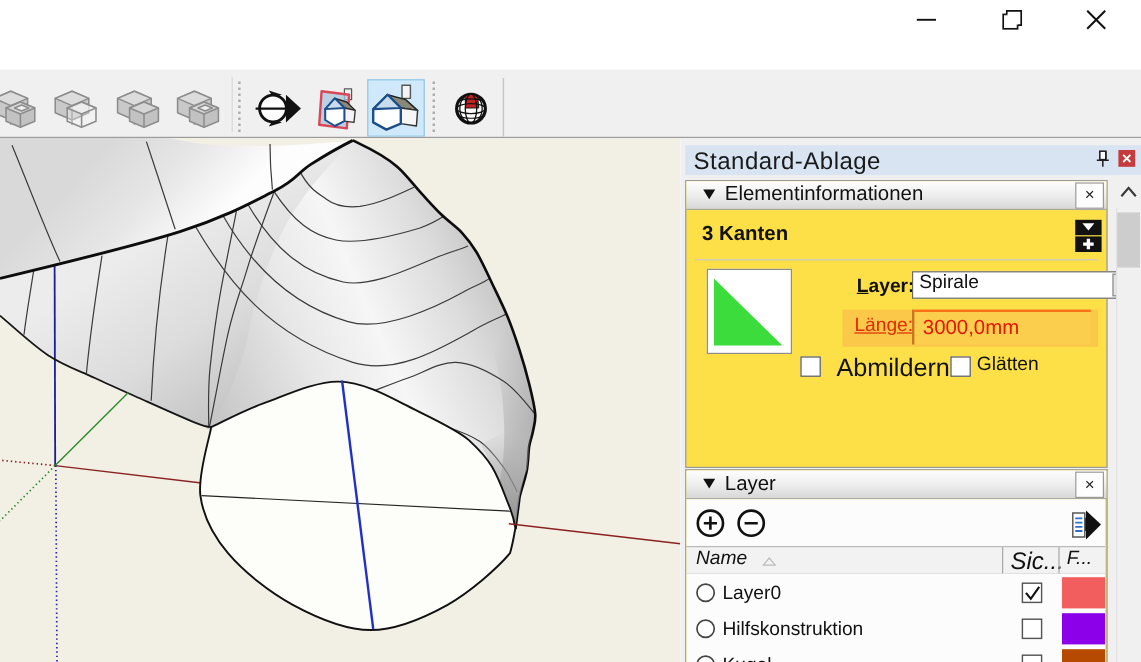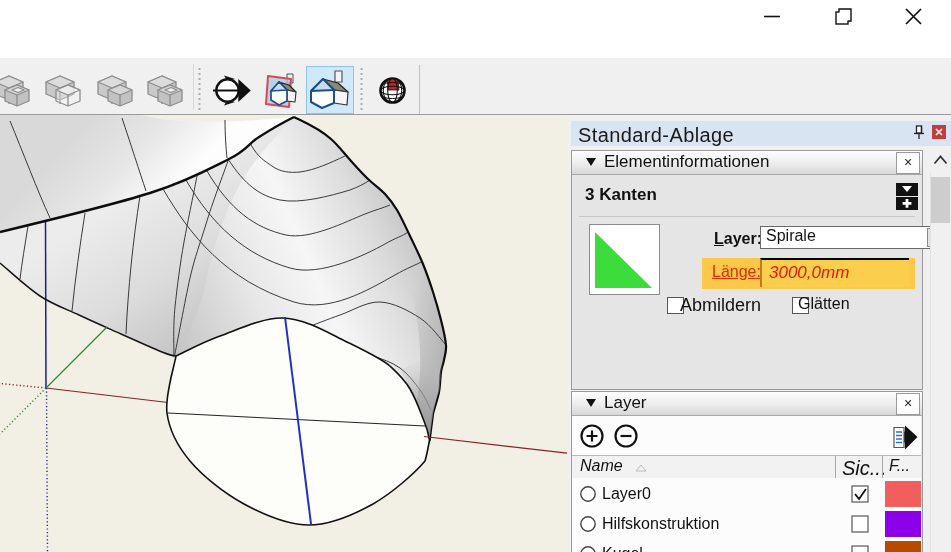--- a/index.html
+++ b/index.html
@@ -3,21 +3,21 @@
 <meta charset="utf-8">
 <style>
   html,body{margin:0;padding:0;}
   body{width:951px;height:552px;position:relative;overflow:hidden;background:#ffffff;
        font-family:"Liberation Sans", sans-serif;}
   .abs{position:absolute;}
   #toolbar{left:0;top:58px;width:951px;height:56px;background:#f0f0f0;border-bottom:1px solid #9b9b9b;}
   #tray{left:567px;top:115px;width:384px;height:437px;background:#f0f0f0;}
   #sabar{left:571px;top:121px;width:380px;height:25px;background:#d9e4f2;}
   #sabar .t{position:absolute;left:7px;top:3px;font-size:20px;letter-spacing:0.4px;color:#1a1a1a;}
-  .panel{background:#e5e5e5;border:1px solid #9a9a9a;}
+  .panel{background:#fde047;border:1px solid #9a9a9a;}
   .phead{position:absolute;left:0;top:0;right:0;height:23px;
      background:linear-gradient(#fefefe,#ececec 55%,#d8d8d8);border-bottom:1px solid #a8a8a8;}
   .phead .tri{position:absolute;left:14px;top:7px;width:0;height:0;
      border-left:5px solid transparent;border-right:5px solid transparent;border-top:8px solid #111;}
   .phead .cap{position:absolute;left:32px;top:1px;font-size:17px;color:#111;}
   .xbtn{position:absolute;background:#fdfdfd;border:1px solid #9a9a9a;width:22px;height:20px;
      font-size:14px;color:#222;text-align:center;line-height:18px;}
 </style>
 </head>
 <body>
@@ -268,28 +268,28 @@
   <div class="abs" style="left:188px;top:75px;width:155px;height:21px;background:#fff;border:1px solid #6a6a6a;font-size:15px;color:#111;padding-left:42px;">
     <span style="position:absolute;left:5px;top:0px;font-size:16px;">Spirale</span>
     <span style="position:absolute;right:8px;top:1px;width:21px;height:17px;background:#e3e3e3;border:1px solid #8a8a8a;"></span>
     <svg style="position:absolute;right:13px;top:7px" width="11" height="7">
         <path d="M1,1 h9 l-4.5,5.5 z" fill="#111"></path>
       </svg>
   </div>
 
   <div class="abs" style="left:130px;top:107px;width:213px;height:31px;background:#fbc84a;"></div>
   <div class="abs" style="left:140px;top:112px;font-size:16px;color:#dd2e00;text-decoration:underline;">Länge:</div>
-  <div class="abs" style="left:188px;top:107px;width:149px;height:29px;background:#fcce4e;border-top:2px solid #000000;border-left:2px solid #c8781e;box-sizing:border-box;font-style:italic;">
+  <div class="abs" style="left:188px;top:107px;width:149px;height:29px;background:#fcce4e;border-top:2px solid #f97316;border-left:2px solid #c8781e;box-sizing:border-box;">
     <span style="position:absolute;left:7px;top:3px;font-size:17px;color:#e01800;">3000,0mm</span>
   </div>
 
   <div class="abs" style="left:95px;top:146px;width:15px;height:15px;background:#fff;border:1px solid #555;"></div>
-  <div class="abs" style="left:108px;top:144px;font-size:18px;color:#111;">Abmildern</div>
+  <div class="abs" style="left:125px;top:144px;font-size:21px;color:#111;">Abmildern</div>
   <div class="abs" style="left:220px;top:146px;width:15px;height:15px;background:#fff;border:1px solid #555;"></div>
-  <div class="abs" style="left:226px;top:144px;font-size:16px;color:#111;">Glätten</div>
+  <div class="abs" style="left:242px;top:144px;font-size:16px;color:#111;">Glätten</div>
 </div>
 
 <div class="abs panel" style="left:571px;top:391px;width:350px;height:161px;border-bottom:none;">
   <div class="phead">
       <span class="tri"></span>
       <span class="cap">Layer</span>
     <span class="xbtn" style="right:2px;top:1px;">×</span>
   </div>
   <div class="abs" style="left:0px;top:24px;width:349px;height:39px;background:#fcfcfc;"></div>
   <svg class="abs" style="left:6px;top:30px" width="70" height="28" viewBox="0 0 70 28">

